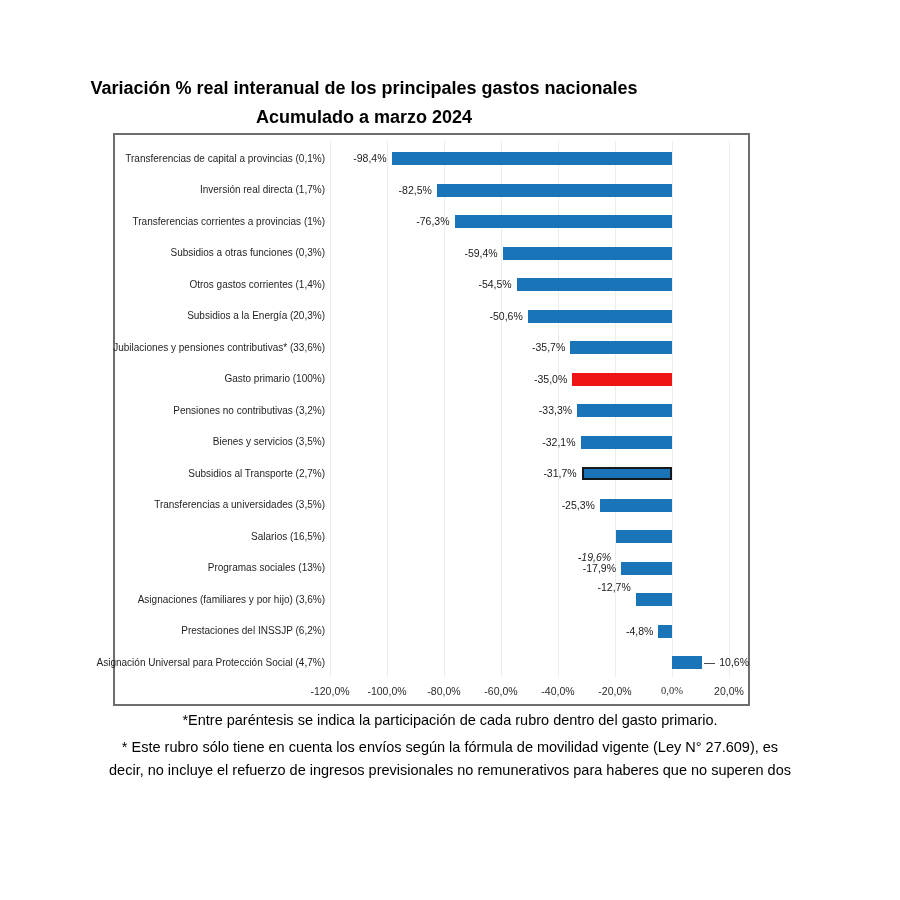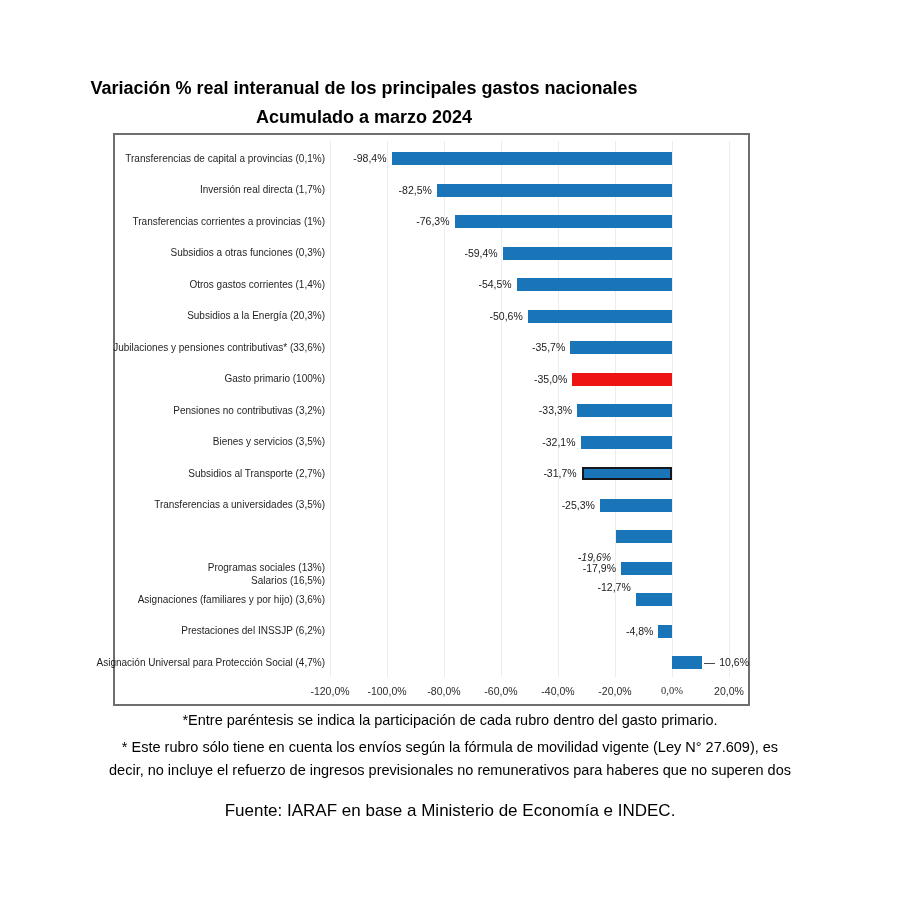--- a/index.html
+++ b/index.html
@@ -156,21 +156,21 @@
         <div class="val-label" style="top: 269.24px; right: 175.905px;">-33,3%</div>
         <div class="cat-label" style="right: 423px; top: 301.27px;">Bienes y servicios (3,5%)</div>
         <div class="bar" style="left: 465.515px; top: 300.77px; width: 91.485px; height: 13px; background: rgb(26, 116, 184);"></div>
         <div class="val-label" style="top: 300.77px; right: 172.485px;">-32,1%</div>
         <div class="cat-label" style="right: 423px; top: 332.8px;">Subsidios al Transporte (2,7%)</div>
         <div class="bar" style="left: 466.655px; top: 332.3px; width: 90.345px; height: 13px; background: rgb(26, 116, 184); box-sizing: border-box; border: 2px solid rgb(20, 24, 28);"></div>
         <div class="val-label" style="top: 332.3px; right: 171.345px;">-31,7%</div>
         <div class="cat-label" style="right: 423px; top: 364.33px;">Transferencias a universidades (3,5%)</div>
         <div class="bar" style="left: 484.895px; top: 363.83px; width: 72.105px; height: 13px; background: rgb(26, 116, 184);"></div>
         <div class="val-label" style="top: 363.83px; right: 153.105px;">-25,3%</div>
-        <div class="cat-label" style="right: 423px; top: 395.86px; margin-top: 44px;">Salarios (16,5%)</div>
+        <div class="cat-label" style="right: 423px; top: 395.86px;">Salarios (16,5%)</div>
         <div class="bar" style="left: 501.14px; top: 395.36px; width: 55.86px; height: 13px; background: rgb(26, 116, 184);"></div>
         <div class="val-label" style="top: 416px; right: 136.86px; font-style: italic;">-19,6%</div>
         <div class="cat-label" style="right: 423px; top: 427.39px;">Programas sociales (13%)</div>
         <div class="bar" style="left: 505.985px; top: 426.89px; width: 51.015px; height: 13px; background: rgb(26, 116, 184);"></div>
         <div class="val-label" style="top: 426.89px; right: 132.015px;">-17,9%</div>
         <div class="cat-label" style="right: 423px; top: 458.92px;">Asignaciones (familiares y por hijo) (3,6%)</div>
         <div class="bar" style="left: 520.805px; top: 458.42px; width: 36.195px; height: 13px; background: rgb(26, 116, 184);"></div>
         <div class="val-label" style="top: 446px; right: 117.195px;">-12,7%</div>
         <div class="cat-label" style="right: 423px; top: 490.45px;">Prestaciones del INSSJP (6,2%)</div>
         <div class="bar" style="left: 543.32px; top: 489.95px; width: 13.68px; height: 13px; background: rgb(26, 116, 184);"></div>
@@ -180,15 +180,14 @@
         <div class="val-label" style="top: 521.48px; left: 604.21px;">10,6%</div>
         <div class="leader" style="left: 589.21px; top: 527.98px; width: 11px;"></div>
       </div>
   </div>
 
   <div class="footer-note1">*Entre paréntesis se indica la participación de cada rubro dentro del gasto primario.</div>
   <div class="footer-note2">
       <div>* Este rubro sólo tiene en cuenta los envíos según la fórmula de movilidad vigente (Ley N° 27.609), es</div>
       <div>decir, no incluye el refuerzo de ingresos previsionales no remunerativos para haberes que no superen dos</div>
     </div>
-  <div class="footer-source">Fuente: IARAF en base a Ministerio de Economía e INDEC.</div>
 
 </div>
 
 </body></html>

